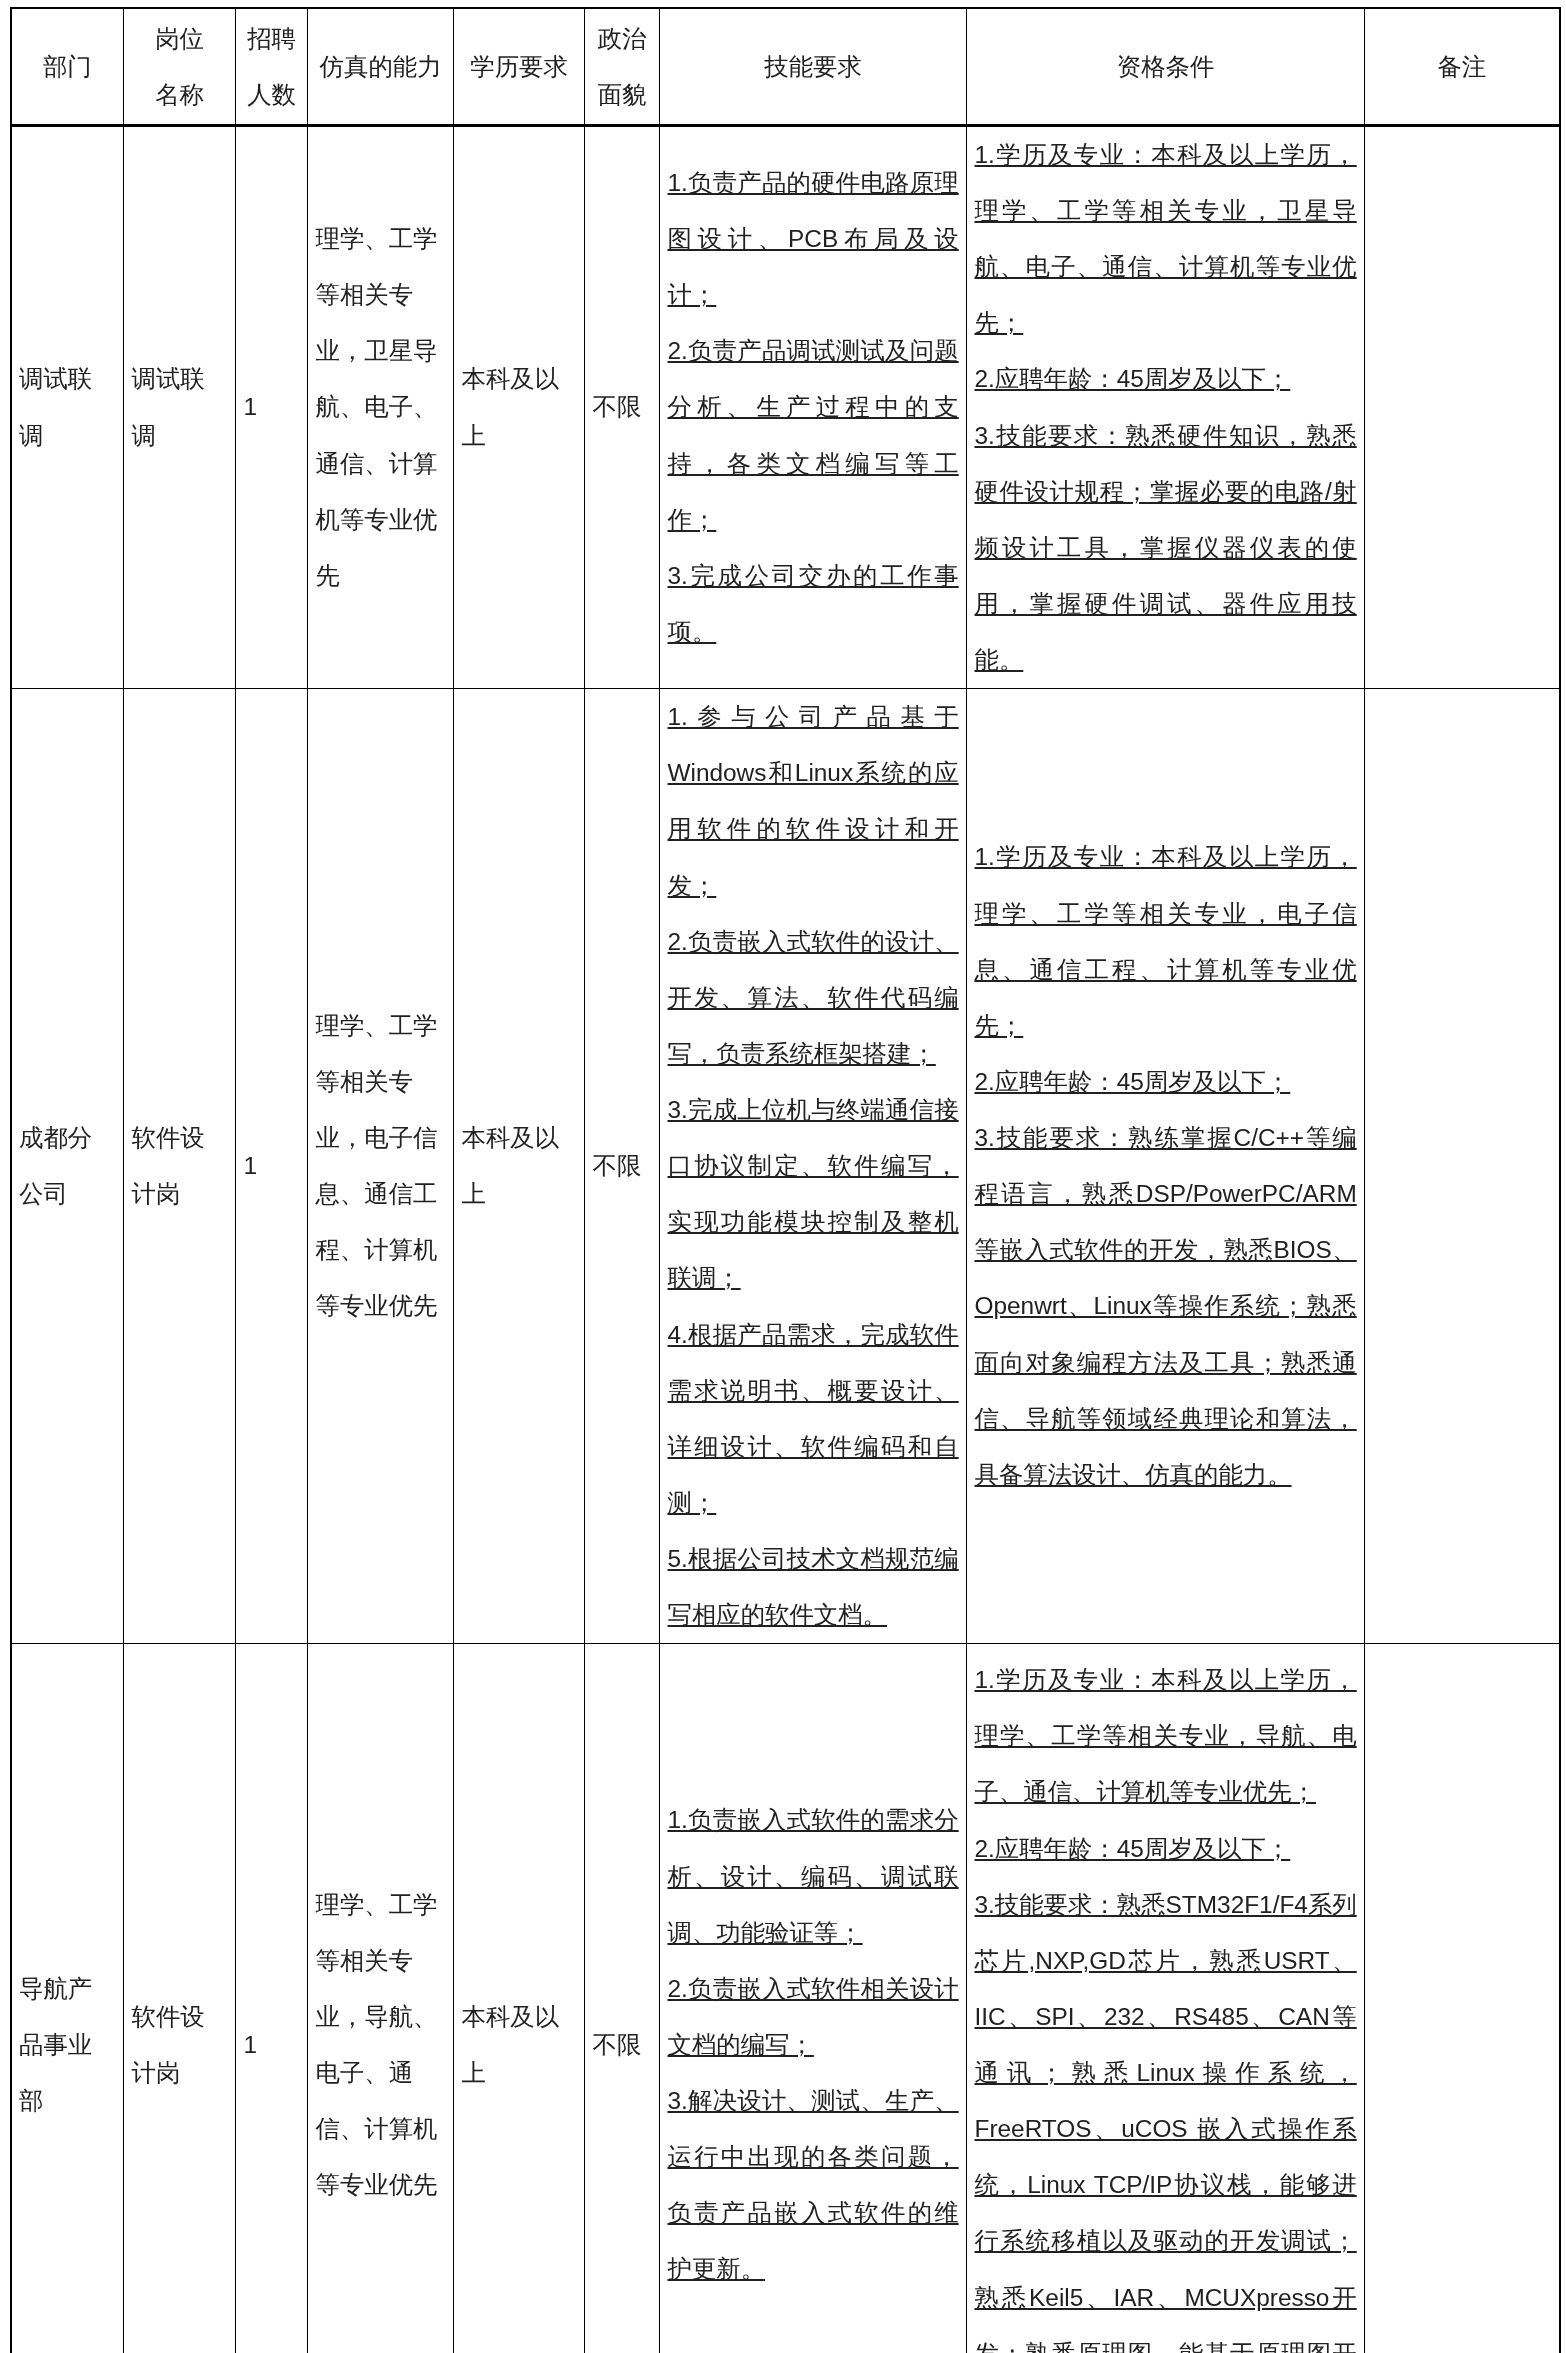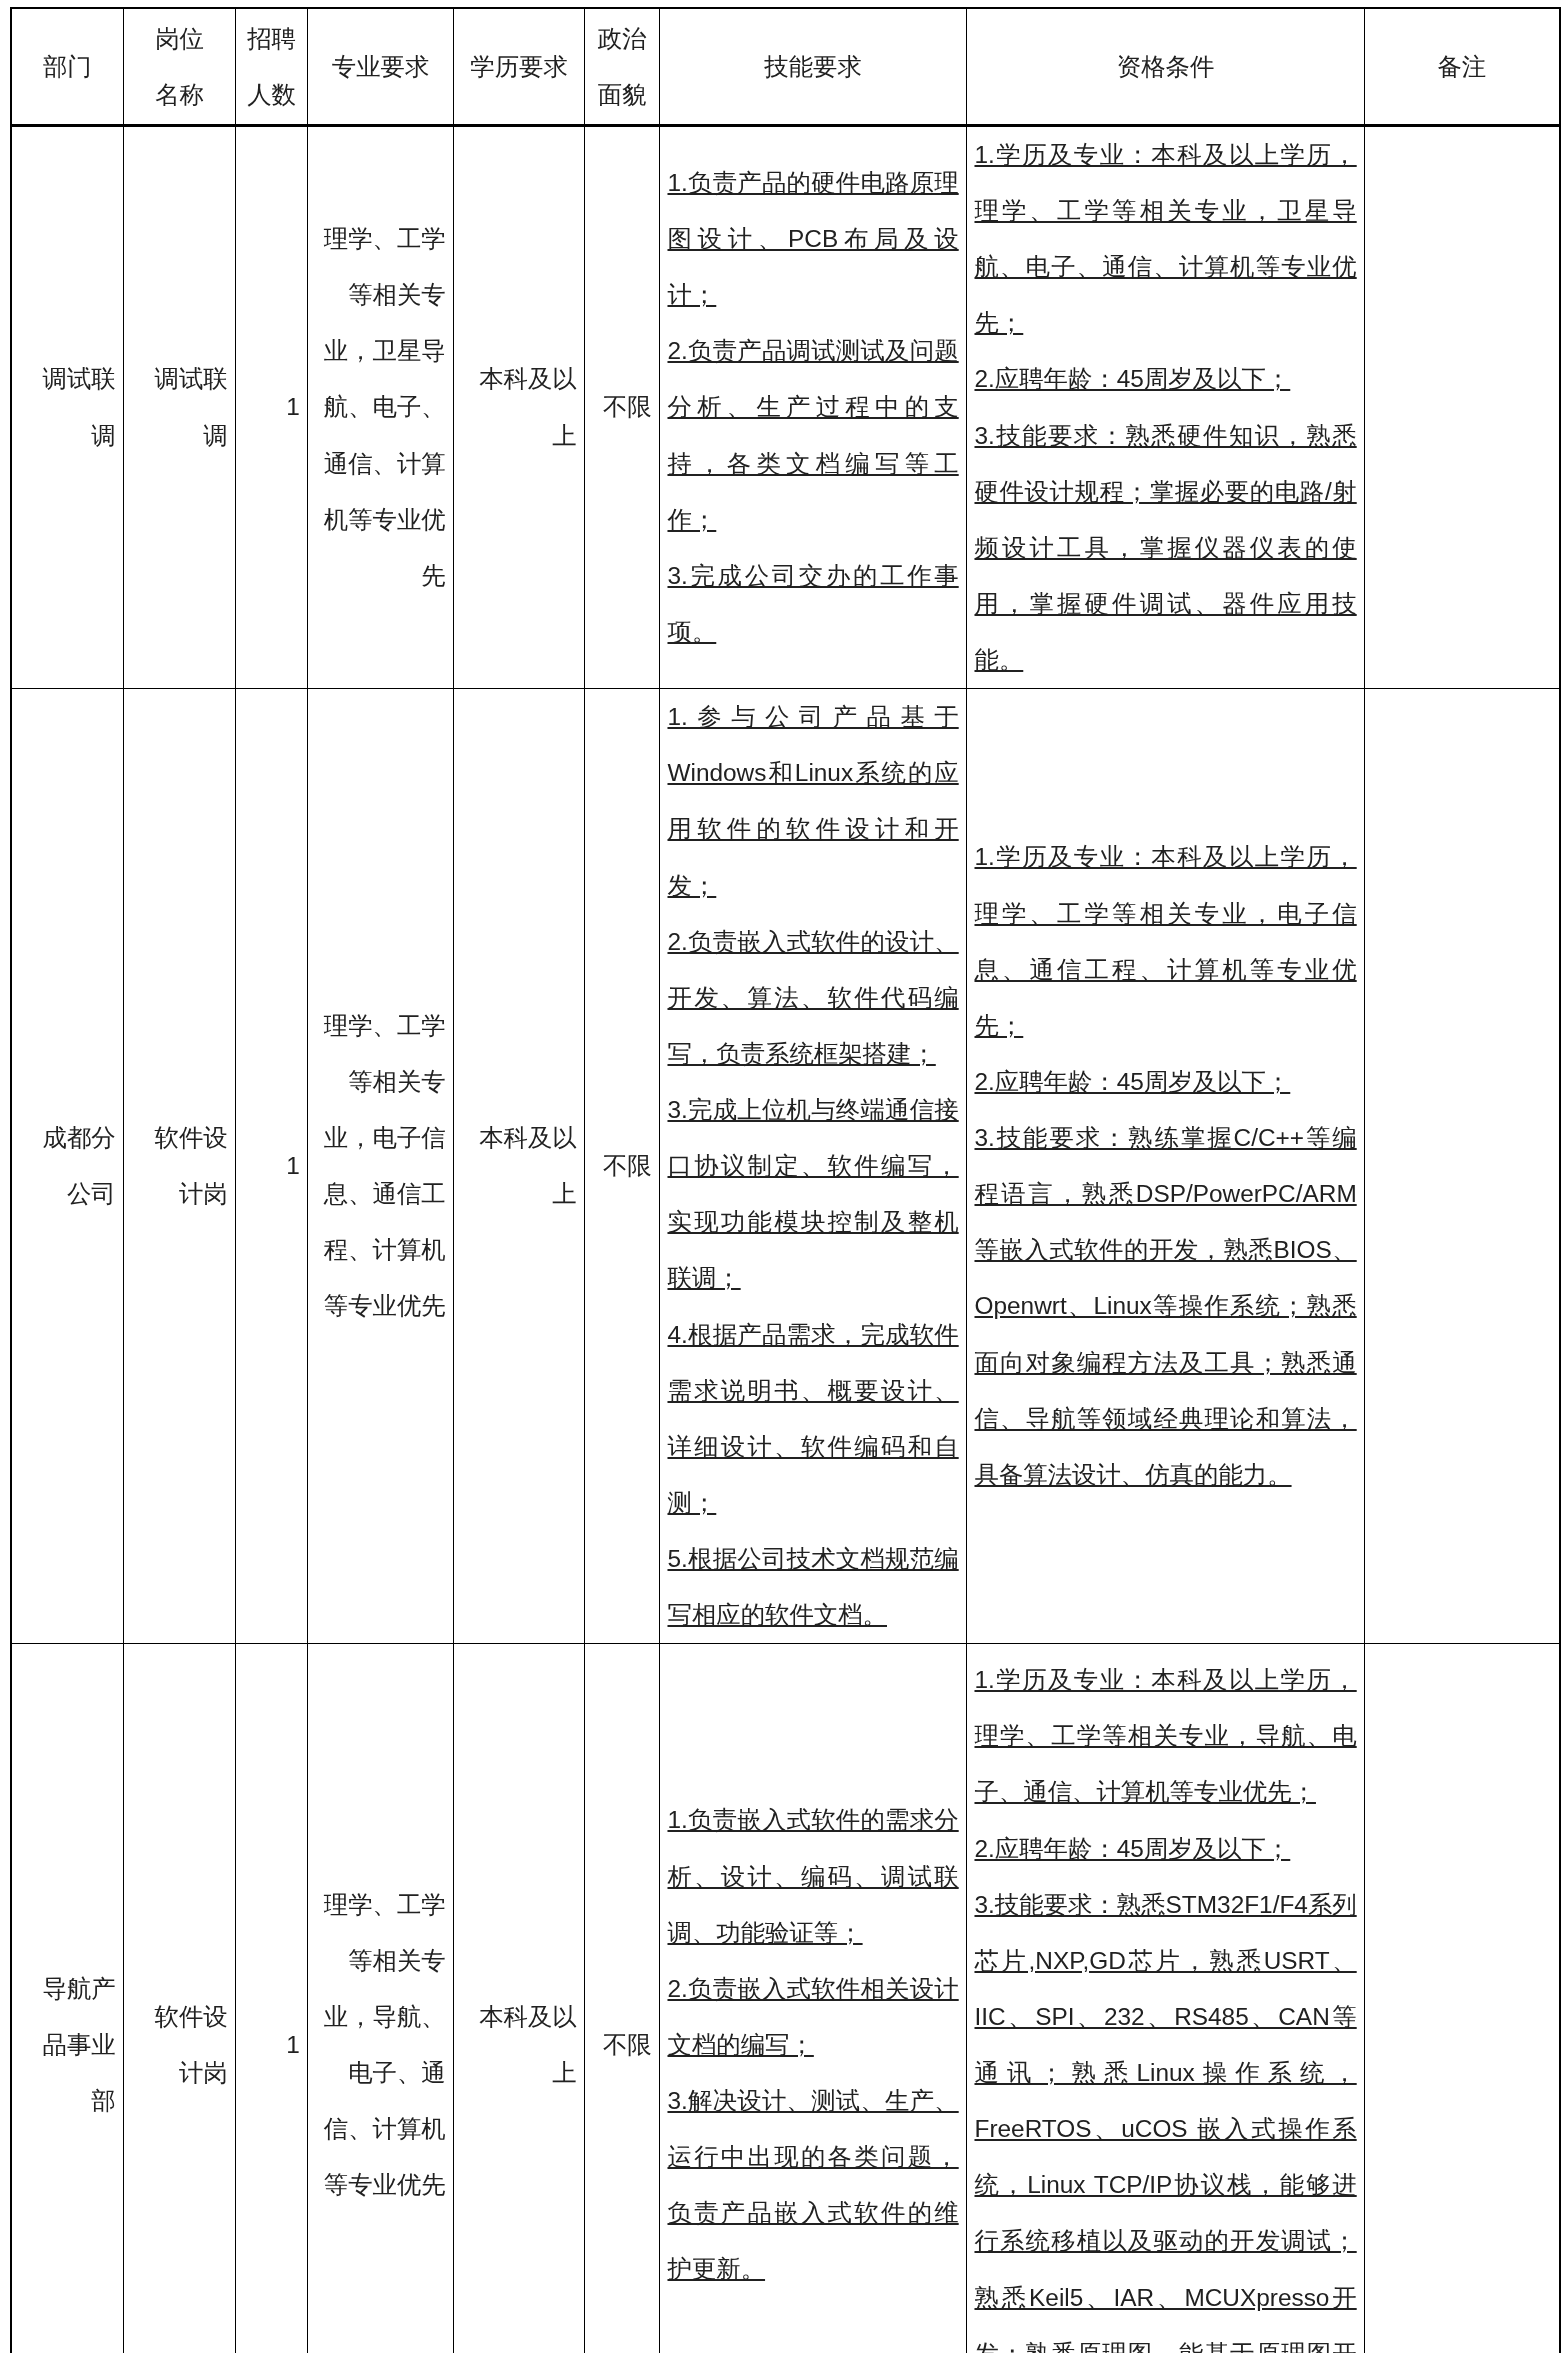--- a/index.html
+++ b/index.html
@@ -32,21 +32,21 @@
     white-space: pre-line;
     overflow: hidden;
     box-sizing: border-box;
   }
   thead th {
     border-bottom: 3px solid #000000;
     text-align: center;
     padding: 0 6px;
   }
   td.c {
-    text-align: right;
+    text-align: left;
     padding: 0 7.4px;
   }
   td.desc {
     text-align: justify;
     padding: 0 7.4px;
     text-decoration: underline;
   }
 </style>
 </head>
 <body>
@@ -64,21 +64,21 @@
       <col style="width:398px">
       <col style="width:195px">
     </colgroup>
     <thead>
       <tr style="height:117px">
         <th>部门</th>
         <th>岗位
 名称</th>
         <th>招聘
 人数</th>
-        <th>专业要求</th>
+        <th>仿真的能力</th>
         <th>学历要求</th>
         <th>政治
 面貌</th>
         <th>技能要求</th>
         <th>资格条件</th>
         <th>备注</th>
       </tr>
     </thead>
     <tbody>
       <tr style="height:562px">

